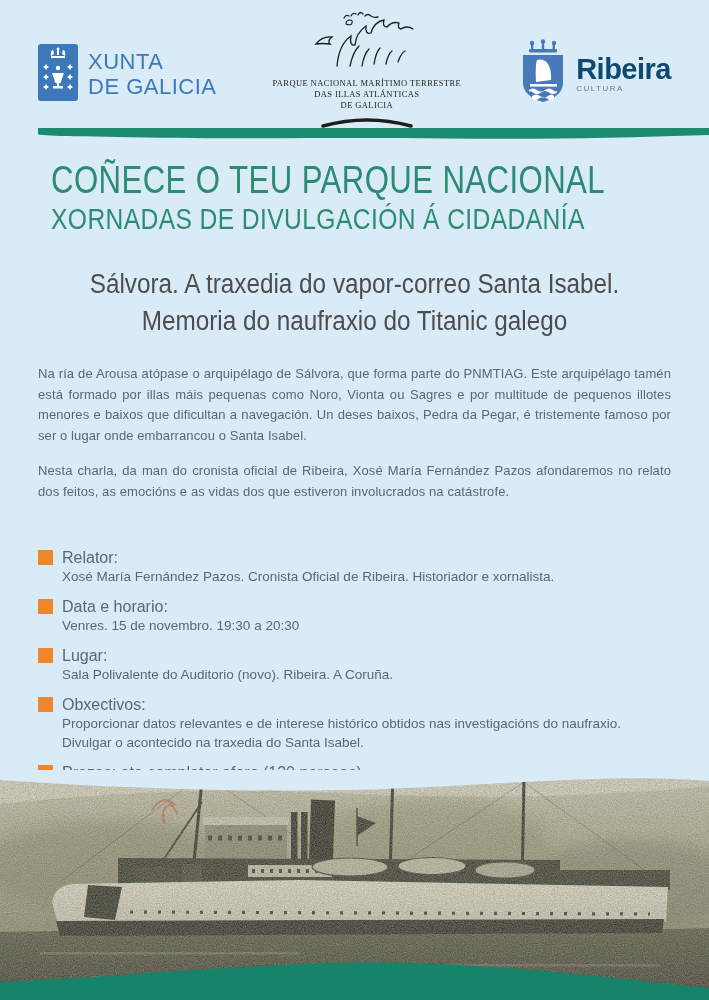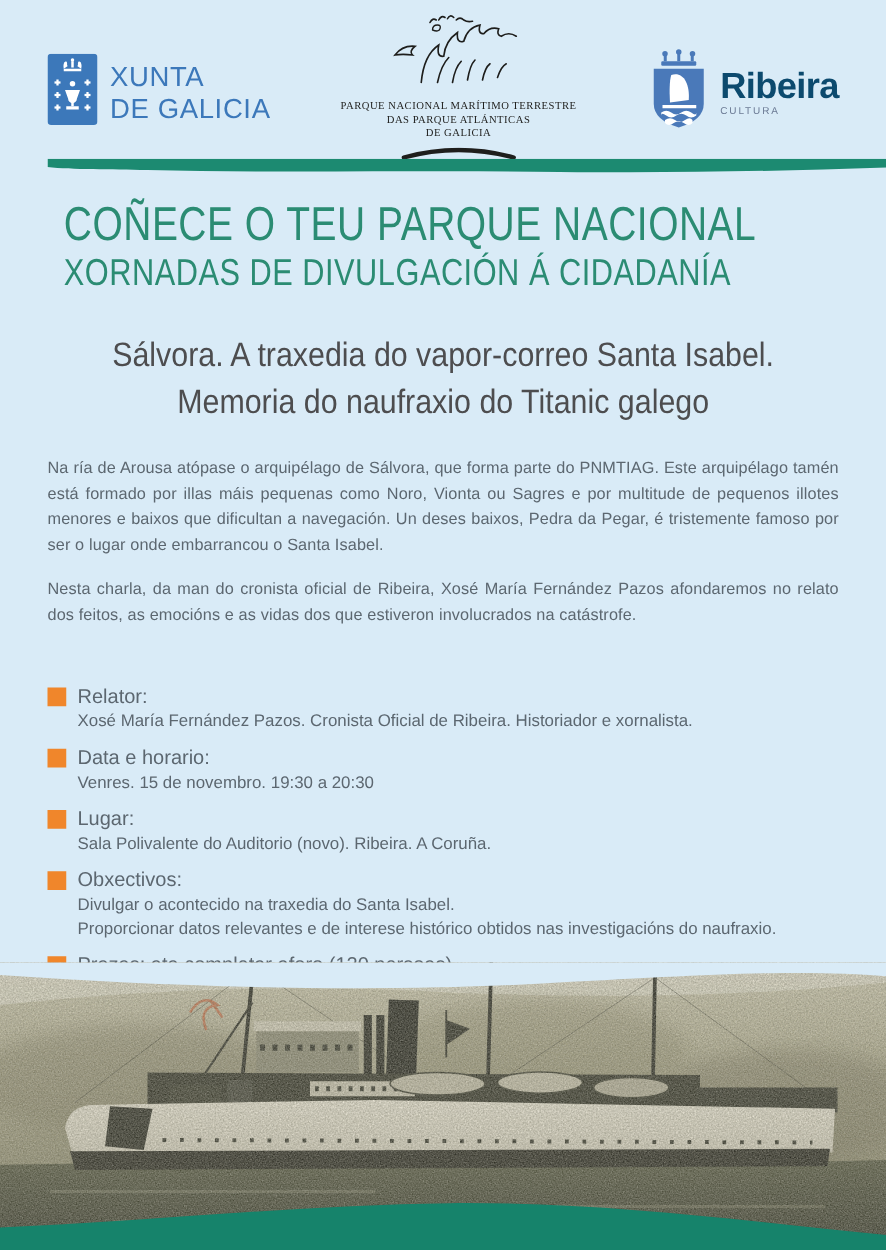--- a/index.html
+++ b/index.html
@@ -94,21 +94,21 @@
         <svg width="130" height="62" viewBox="0 0 130 62" fill="none" stroke="#1e1e1c" stroke-width="1.3" stroke-linecap="round">
           <path d="M42,8 q2,-4 5,-2 M49,6 q2,-4 5,-2 M56,5 q2,-4 5,-1 M63,6 q3,-3 6,0 q3,2 7,1"></path>
           <path d="M44,14 q0,-4 4,-4 q3,0 2,3 q-1,3 -6,1" stroke-width="1.1"></path>
           <path d="M14,34 q6,-8 16,-7 q-5,4 -2,7 q-8,-1 -14,0 z"></path>
           <path d="M35,56 q2,-22 14,-30 q-2,10 4,9 q1,-12 11,-19 q-1,9 5,7 q3,-11 13,-13 q-2,7 3,7 q5,-6 12,-4 q-2,5 2,6 q6,-4 12,0"></path>
           <path d="M48,56 q3,-14 9,-20 M60,56 q2,-12 7,-17 M72,54 q2,-12 6,-16 M84,54 q2,-10 6,-13 M96,52 q3,-9 7,-11"></path>
         </svg>
       </span>
       <span class="parque-text">
         <div>PARQUE NACIONAL MARÍTIMO TERRESTRE</div>
-        <div>DAS PARQUE ATLÁNTICAS</div>
+        <div>DAS ILLAS ATLÁNTICAS</div>
         <div>DE GALICIA</div>
       </span>
       <span style="margin-top:3px;">
         <svg width="92" height="10" viewBox="0 0 92 10">
           <path d="M2,8 Q46,-4 90,8" fill="none" stroke="#1e1e1c" stroke-width="3.5" stroke-linecap="round"></path>
         </svg>
       </span>
     </div>
 
     <div class="logo-ribeira">
@@ -183,22 +183,22 @@
       <div class="detail-text">
         <div class="detail-label">Lugar:</div>
         <div class="detail-line">Sala Polivalente do Auditorio (novo). Ribeira. A Coruña.</div>
       </div>
     </div>
 
     <div class="detail-item">
       <span class="bullet"></span>
       <div class="detail-text">
         <div class="detail-label">Obxectivos:</div>
+        <div class="detail-line">Proporcionar datos relevantes e de interese histórico obtidos nas investigacións do naufraxio.</div>
         <div class="detail-line">Divulgar o acontecido na traxedia do Santa Isabel.</div>
-        <div class="detail-line">Proporcionar datos relevantes e de interese histórico obtidos nas investigacións do naufraxio.</div>
       </div>
     </div>
 
     <div class="detail-item">
       <span class="bullet"></span>
       <div class="detail-text">
         <div class="detail-label">Prazas: ata completar aforo (120 persoas)</div>
       </div>
     </div>
   </div>

